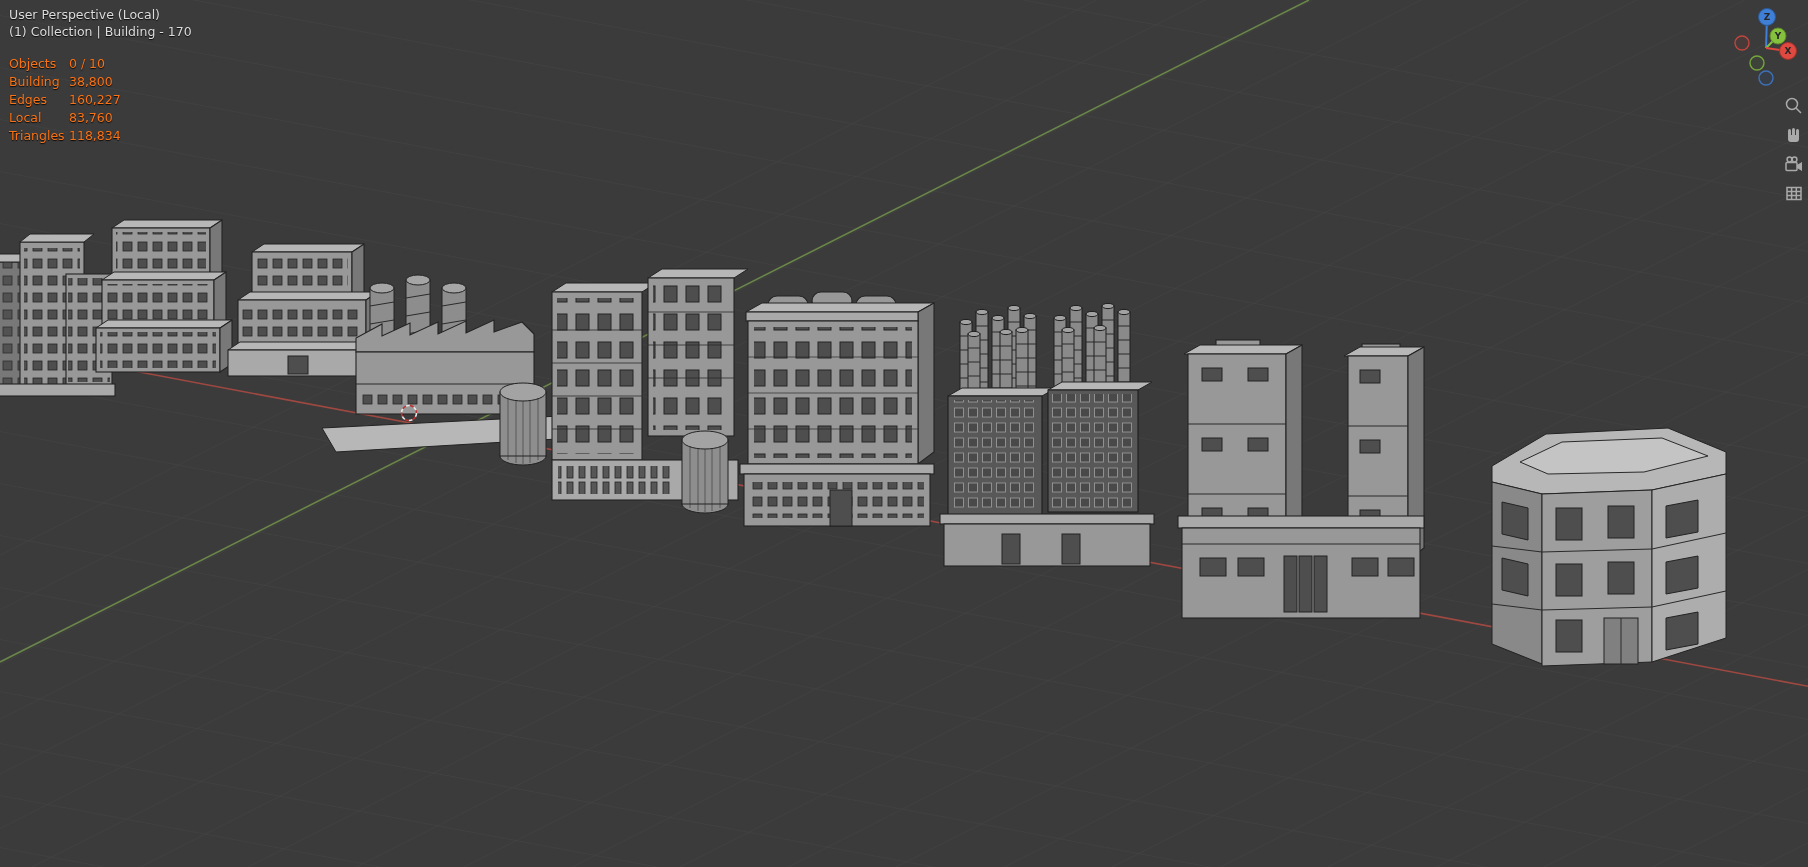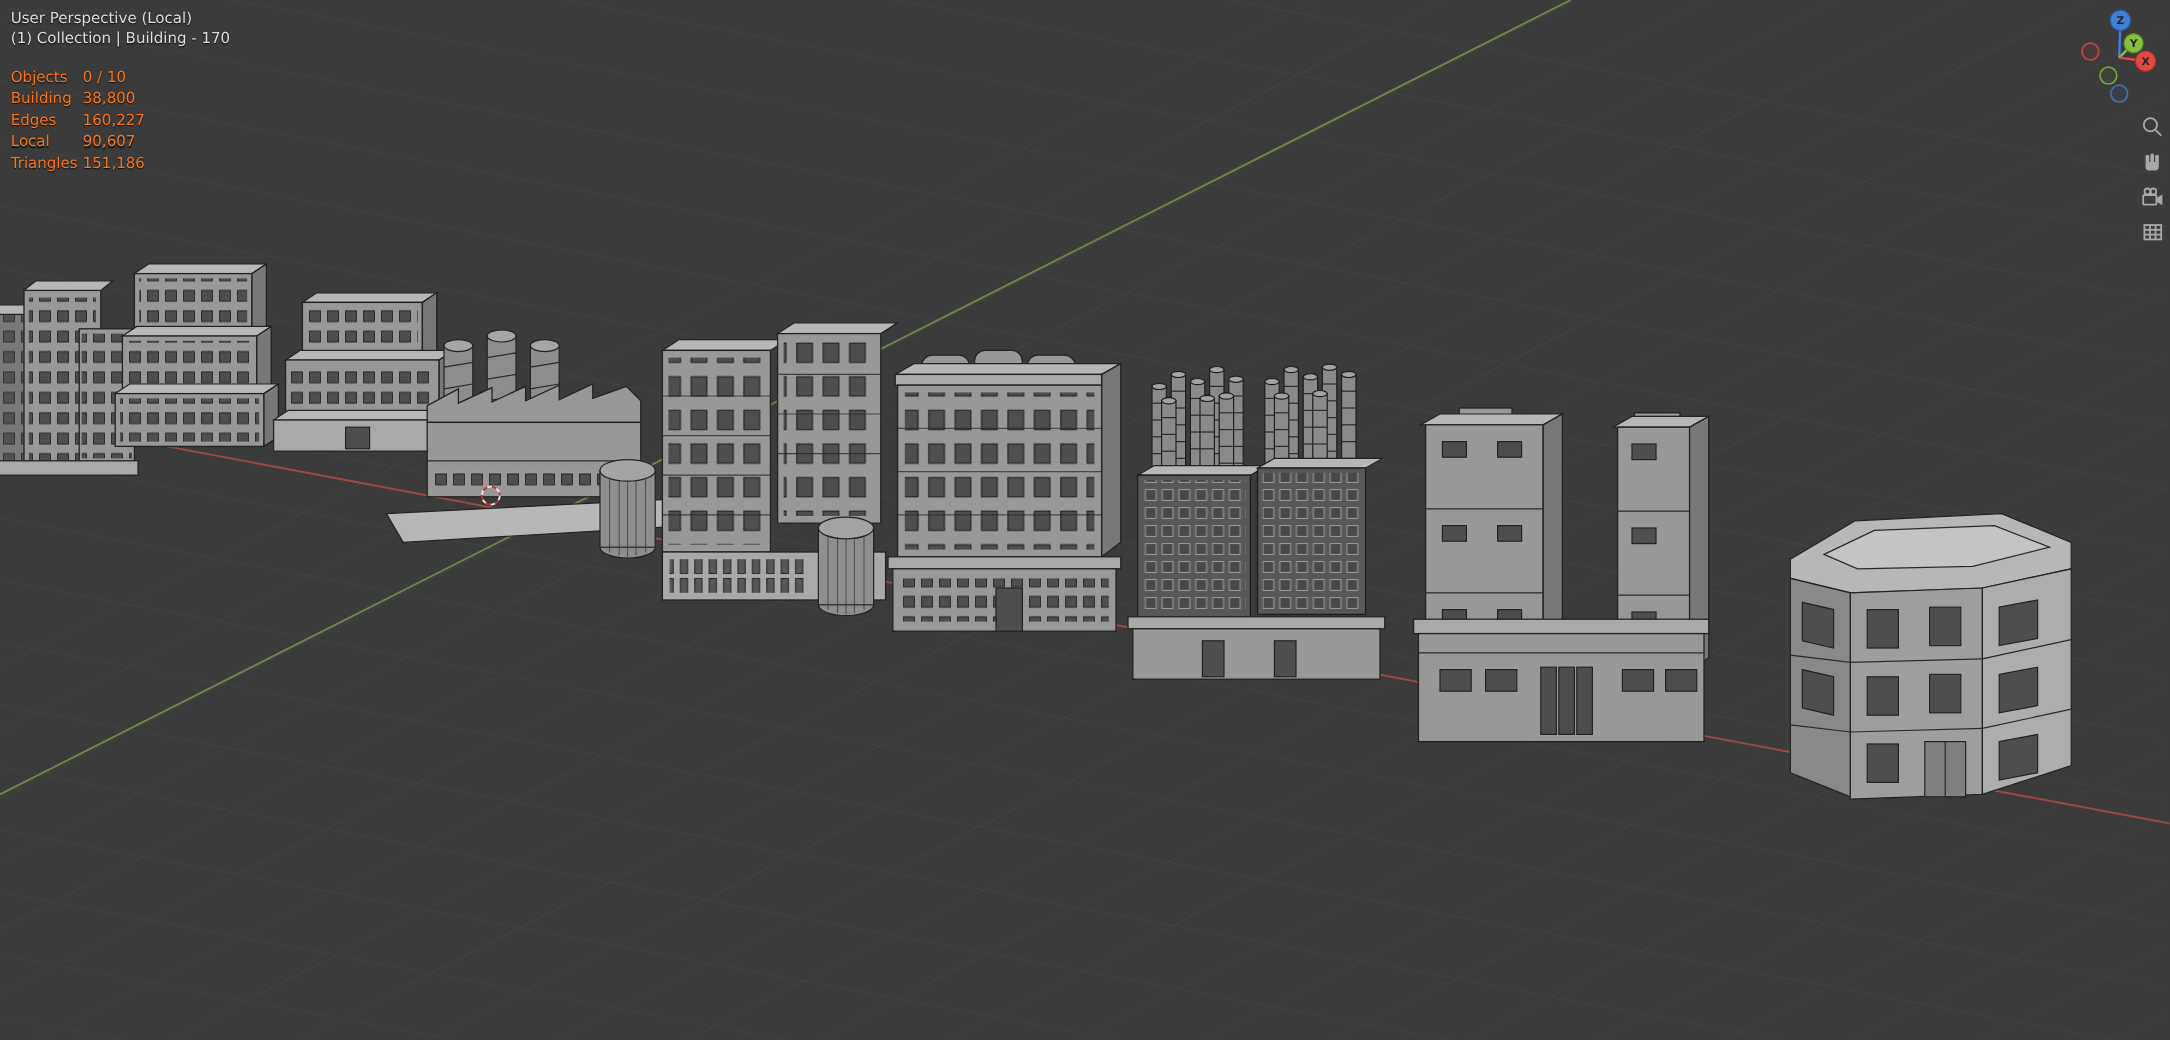--- a/index.html
+++ b/index.html
@@ -348,25 +348,25 @@
   <div class="stat-row">
     <span class="stat-label">Building</span>
     <span class="stat-value">38,800</span>
   </div>
   <div class="stat-row">
     <span class="stat-label">Edges</span>
     <span class="stat-value">160,227</span>
   </div>
   <div class="stat-row">
     <span class="stat-label">Local</span>
-    <span class="stat-value">90,607</span>
+    <span class="stat-value">83,760</span>
   </div>
   <div class="stat-row">
     <span class="stat-label">Triangles</span>
-    <span class="stat-value">151,186</span>
+    <span class="stat-value">118,834</span>
   </div>
 </div>
 
 <div id="gizmo">
   <svg width="92" height="94" viewBox="0 0 92 94" xmlns="http://www.w3.org/2000/svg">
     <line x1="50" y1="48" x2="51" y2="17" stroke="#3f7fd6" stroke-width="2"></line>
     <line x1="50" y1="48" x2="62" y2="36" stroke="#85c13d" stroke-width="2"></line>
     <line x1="50" y1="48" x2="72" y2="51" stroke="#e0493f" stroke-width="2"></line>
     <g>
       <circle cx="51" cy="17" r="8.5" fill="#3f7fd6" stroke="#2b5a9a"></circle>

